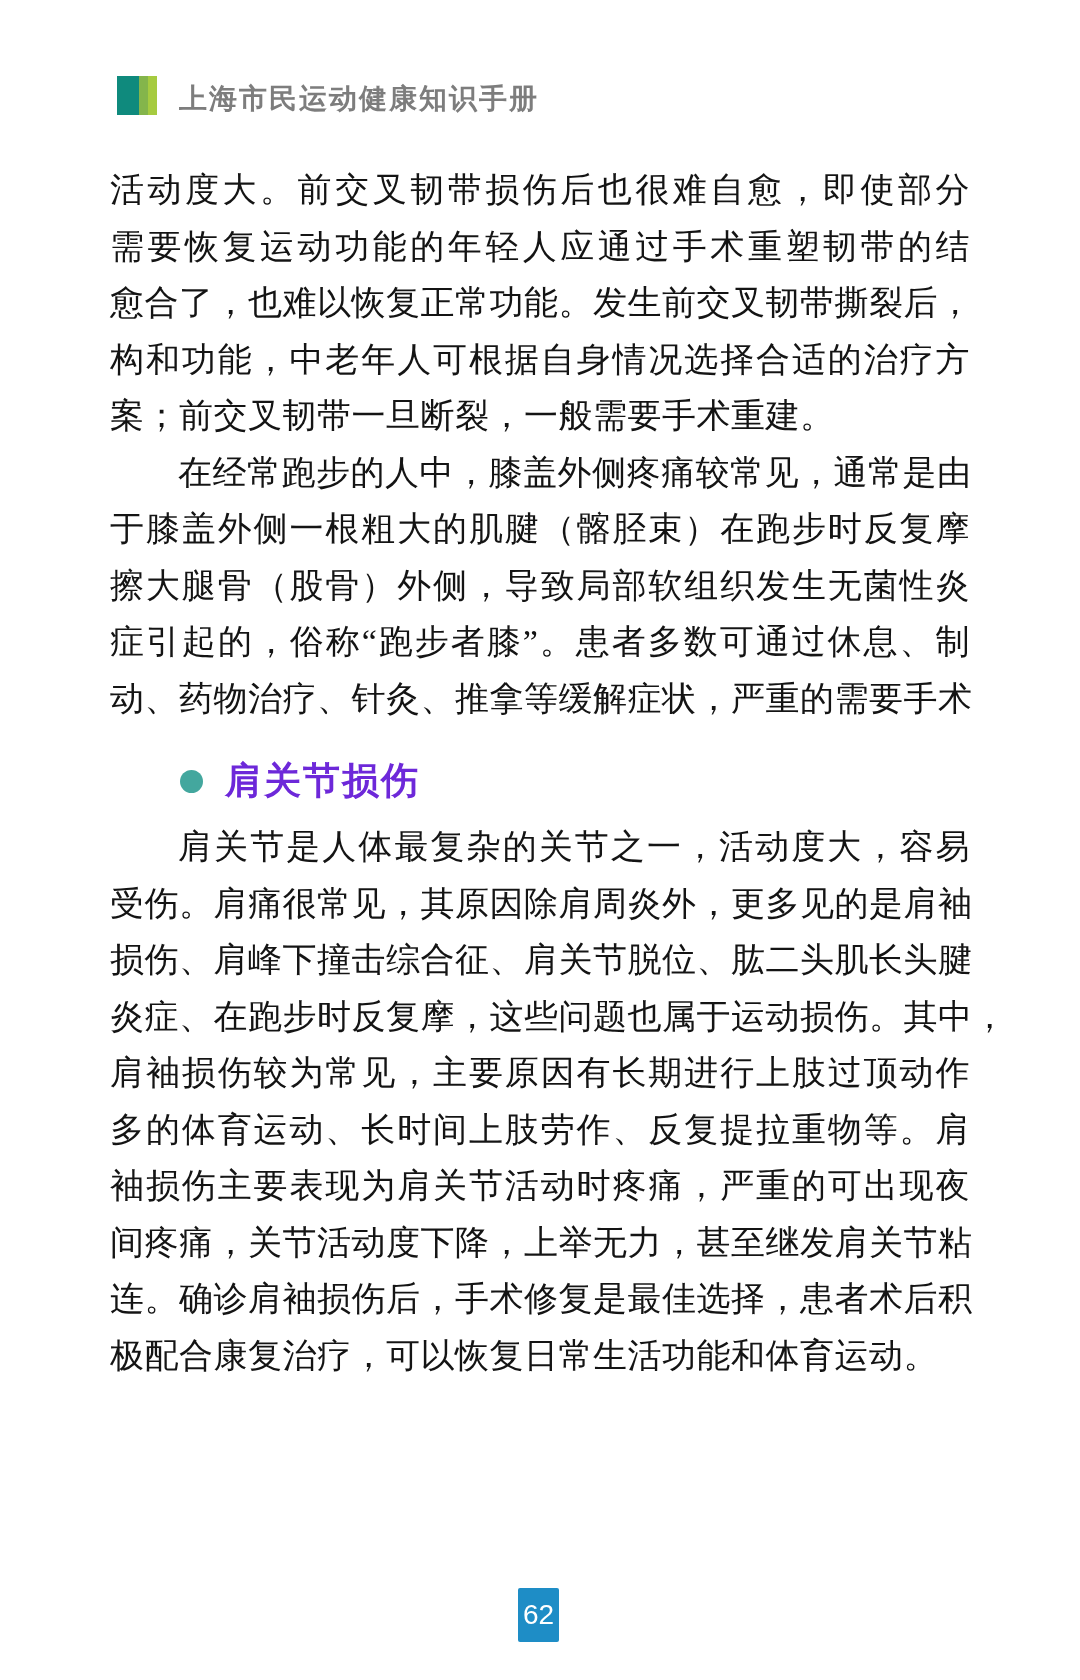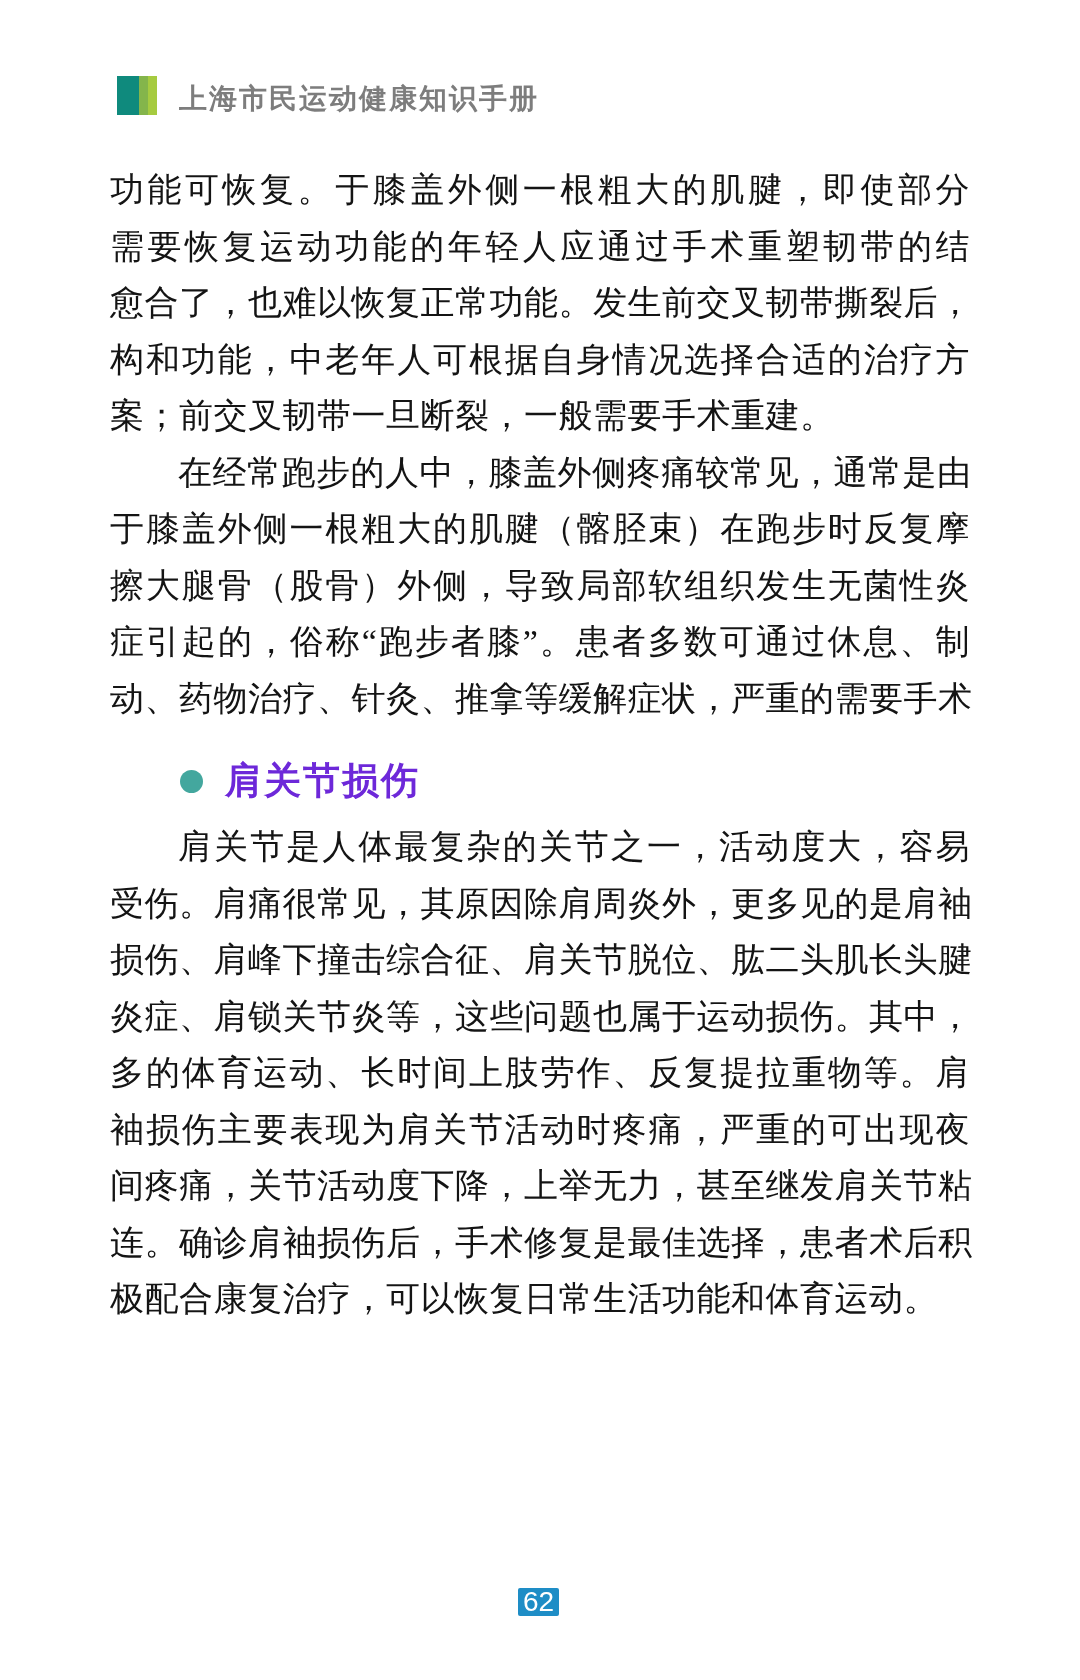--- a/index.html
+++ b/index.html
@@ -76,21 +76,21 @@
     font-weight: bold;
     font-size: 37px;
     color: #6d28d9;
     letter-spacing: 2px;
   }
 
   
   .page-number-badge {
     position: absolute;
     left: 518px; top: 1588px;
-    width: 41px; height: 28px;
+    width: 41px; height: 54px;
     border-radius: 2px;
     display: flex;
     align-items: center;
     justify-content: center;
     font-family: "Liberation Sans", sans-serif;
     font-size: 28px;
     color: #ffffff;
   }
 </style>
 </head>
@@ -102,21 +102,21 @@
     <div class="logo">
       <span class="stripe1" style="background: rgb(15, 138, 125);"></span>
       <span class="stripe2" style="background: rgb(132, 181, 75);"></span>
       <span class="stripe3" style="background: rgb(166, 203, 64);"></span>
     </div>
     <div class="header-title">上海市民运动健康知识手册</div>
   </div>
 
   <div class="content">
     <div>
-        <div class="line">功能可恢复。于膝盖外侧一根粗大的肌腱，即使部分</div>
+        <div class="line">活动度大。前交叉韧带损伤后也很难自愈，即使部分</div>
         <div class="line">需要恢复运动功能的年轻人应通过手术重塑韧带的结</div>
         <div class="line">愈合了，也难以恢复正常功能。发生前交叉韧带撕裂后，</div>
         <div class="line">构和功能，中老年人可根据自身情况选择合适的治疗方</div>
         <div class="line last">案；前交叉韧带一旦断裂，一般需要手术重建。</div>
       </div>
     <div>
         <div class="line indent">在经常跑步的人中，膝盖外侧疼痛较常见，通常是由</div>
         <div class="line">于膝盖外侧一根粗大的肌腱（髂胫束）在跑步时反复摩</div>
         <div class="line">擦大腿骨（股骨）外侧，导致局部软组织发生无菌性炎</div>
         <div class="line">症引起的，俗称“跑步者膝”。患者多数可通过休息、制</div>
@@ -125,21 +125,22 @@
 
     <div class="section-heading">
       <span class="bullet" style="background: rgb(67, 167, 158);"></span>
       <span class="heading-text">肩关节损伤</span>
     </div>
 
     <div>
         <div class="line indent">肩关节是人体最复杂的关节之一，活动度大，容易</div>
         <div class="line">受伤。肩痛很常见，其原因除肩周炎外，更多见的是肩袖</div>
         <div class="line">损伤、肩峰下撞击综合征、肩关节脱位、肱二头肌长头腱</div>
-        <div class="line">炎症、肩锁关节炎等，这些问题也属于运动损伤。其中，</div>
+        <div class="line">炎症、在跑步时反复摩，这些问题也属于运动损伤。其中，</div>
+        <div class="line">肩袖损伤较为常见，主要原因有长期进行上肢过顶动作</div>
         <div class="line">多的体育运动、长时间上肢劳作、反复提拉重物等。肩</div>
         <div class="line">袖损伤主要表现为肩关节活动时疼痛，严重的可出现夜</div>
         <div class="line">间疼痛，关节活动度下降，上举无力，甚至继发肩关节粘</div>
         <div class="line">连。确诊肩袖损伤后，手术修复是最佳选择，患者术后积</div>
         <div class="line last">极配合康复治疗，可以恢复日常生活功能和体育运动。</div>
       </div>
   </div>
 
   <div class="page-number-badge" style="background: rgb(30, 141, 198);">62</div>
 

